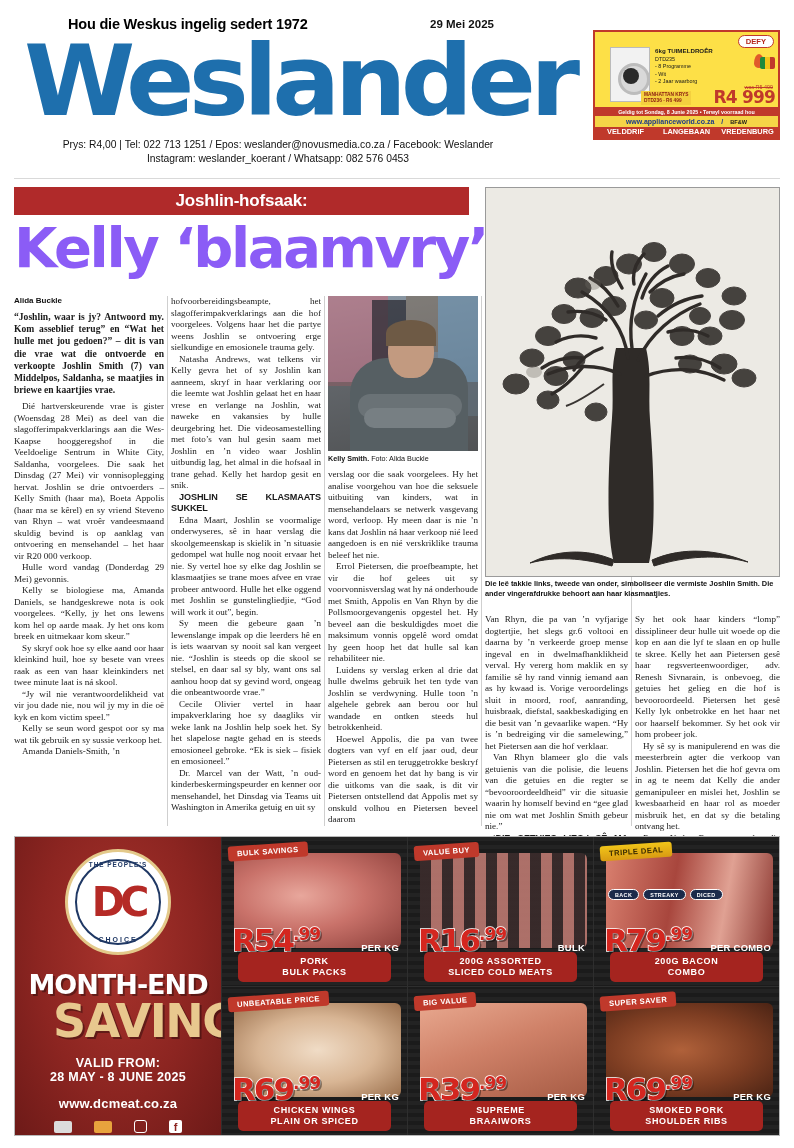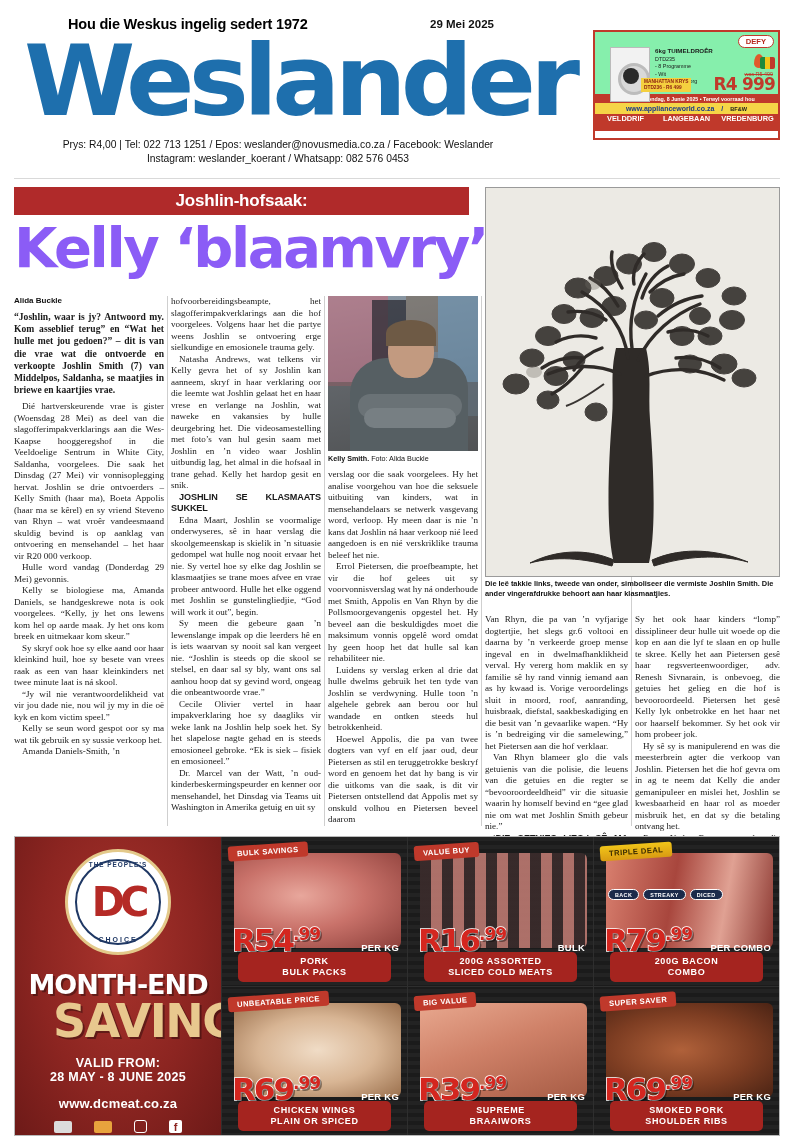--- a/index.html
+++ b/index.html
@@ -41,21 +41,21 @@
   }
   .aw-logo {
     height:24px; background:#fff; display:flex; align-items:center; justify-content:center;
     border-bottom:2px solid #c0392b;
   }
   .aw-logo-text {
     font-size:15.5px; font-weight:700; color:#d8382a; letter-spacing:-0.6px;
     -webkit-text-stroke:0.4px #7a1c12; font-family:"DejaVu Sans", sans-serif;
     transform: scaleY(1.12);
   }
-  .aw-body { position:relative; height:62px; background:#86efac; padding:15px; display:flex; }
+  .aw-body { position:relative; height:75px; background:#fde047; padding:15px; display:flex; }
   .aw-machine {
     width:40px; height:55px; border:1px solid #bbb; background:#f2f2f2; position:relative; flex:0 0 auto;
   }
   .aw-machine::before{
     content:""; position:absolute; left:7px; top:15px; width:26px; height:26px;
     border-radius:50%; background:#d9d9d9; border:3px solid #bcbcbc;
   }
   .aw-machine::after{
     content:""; position:absolute; left:12px; top:20px; width:16px; height:16px;
     border-radius:50%; background:#2a2a2a;

